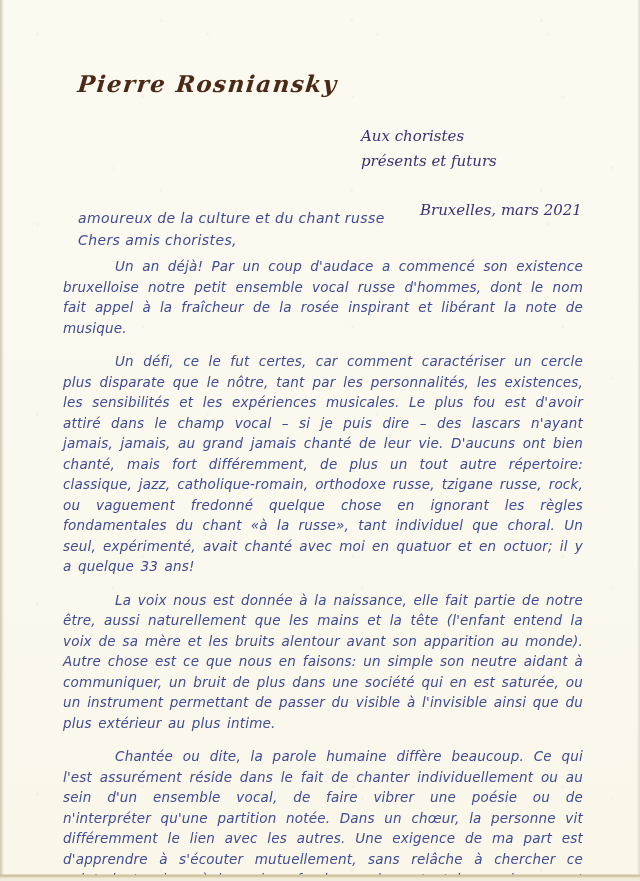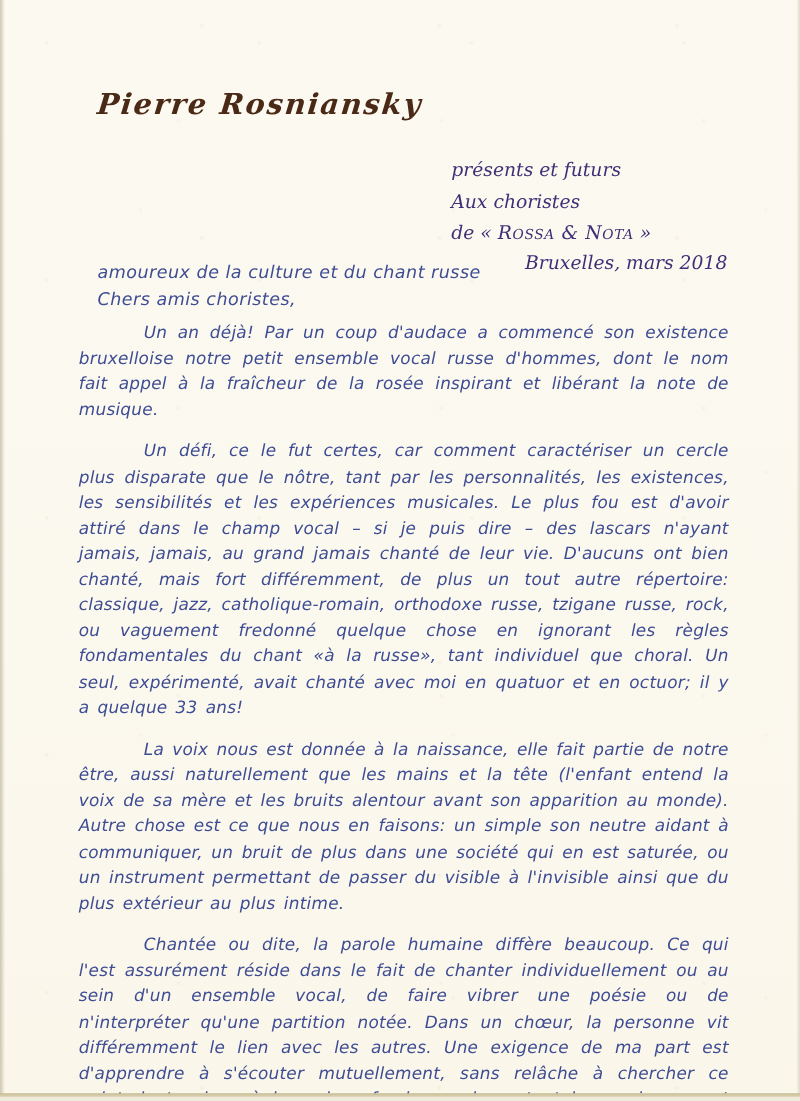--- a/index.html
+++ b/index.html
@@ -130,26 +130,25 @@
   }
 </style>
 </head>
 <body>
 
 <div class="page">
 
   <div class="signature">Pierre Rosniansky</div>
 
   <div class="addressee">
+    <div>Aux choristes</div>
     <div>présents et futurs</div>
-    <div>Aux choristes</div>
-    <div><span>de « </span><span class="smallcaps">Rossa &amp; Nota</span><span> »</span></div>
   </div>
 
-  <div class="dateline">Bruxelles, mars 2018</div>
+  <div class="dateline">Bruxelles, mars 2021</div>
 
   <div class="salutation hand">
     <div>amoureux de la culture et du chant russe</div>
     <div>Chers amis choristes,</div>
   </div>
 
   <div class="letter-body hand">
     <p>Un an déjà! Par un coup d'audace a commencé son existence bruxelloise notre petit ensemble vocal russe d'hommes, dont le nom fait appel à la fraîcheur de la rosée inspirant et libérant la note de musique.</p>
     <p>Un défi, ce le fut certes, car comment caractériser un cercle plus disparate que le nôtre, tant par les personnalités, les existences, les sensibilités et les expériences musicales. Le plus fou est d'avoir attiré dans le champ vocal – si je puis dire – des lascars n'ayant jamais, jamais, au grand jamais chanté de leur vie. D'aucuns ont bien chanté, mais fort différemment, de plus un tout autre répertoire: classique, jazz, catholique-romain, orthodoxe russe, tzigane russe, rock, ou vaguement fredonné quelque chose en ignorant les règles fondamentales du chant «à la russe», tant individuel que choral. Un seul, expérimenté, avait chanté avec moi en quatuor et en octuor; il y a quelque 33 ans!</p>
     <p>La voix nous est donnée à la naissance, elle fait partie de notre être, aussi naturellement que les mains et la tête (l'enfant entend la voix de sa mère et les bruits alentour avant son apparition au monde). Autre chose est ce que nous en faisons: un simple son neutre aidant à communiquer, un bruit de plus dans une société qui en est saturée, ou un instrument permettant de passer du visible à l'invisible ainsi que du plus extérieur au plus intime.</p>

